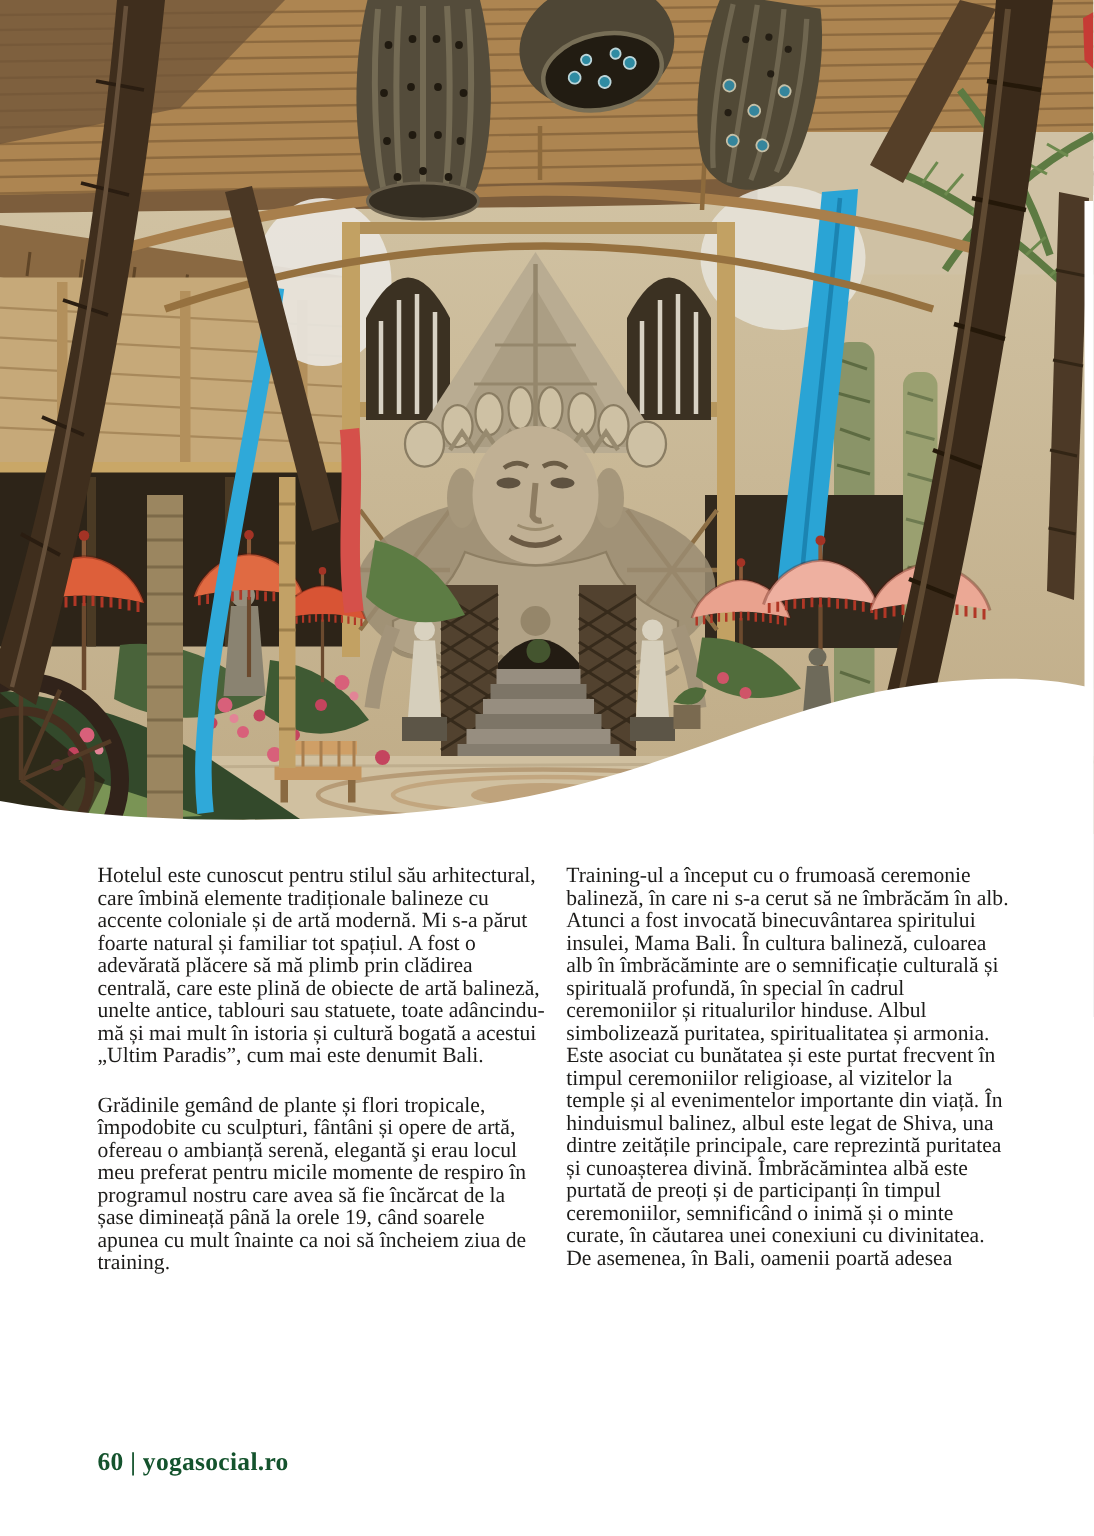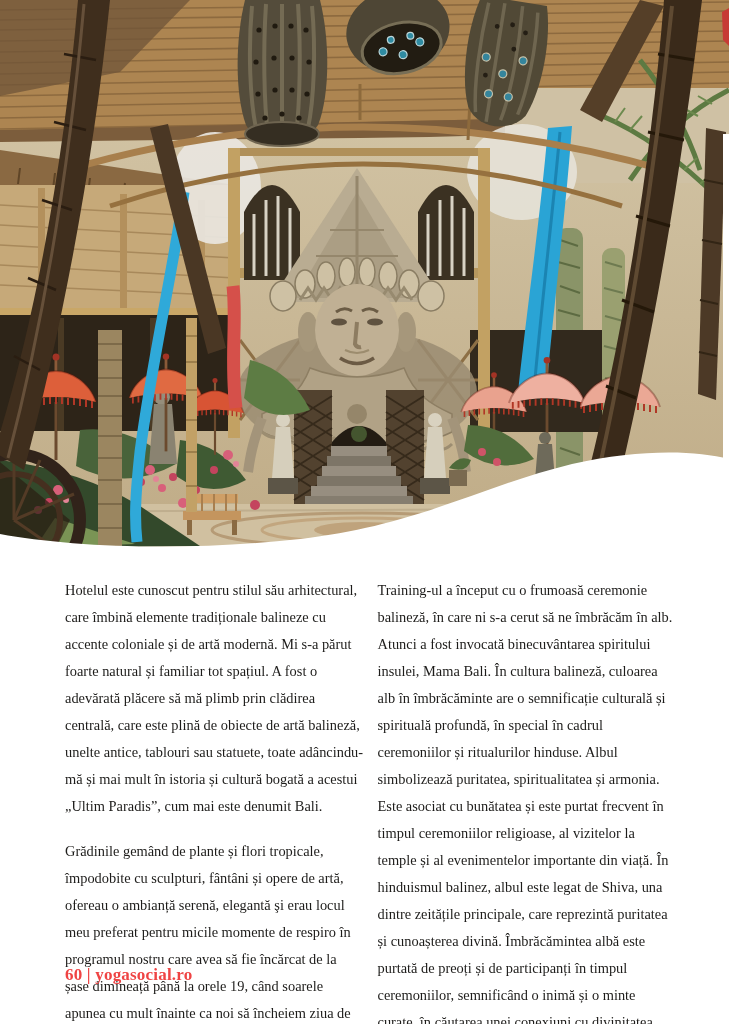--- a/index.html
+++ b/index.html
@@ -11,26 +11,26 @@
   }
   .hero{position:absolute;top:0;left:0;width:729px;height:556px;line-height:0;}
   .hero svg{display:block;}
   .content{
     position:absolute;top:577px;left:65px;width:611px;
     display:flex;gap:14px;
   }
   .col{width:299px;}
   .col p{
     margin:0 0 18px 0;
-    font-size:14.4px;line-height:27px;
+    font-size:14.4px;line-height:15px;
     text-align:left;
   }
   .footer{
     position:absolute;left:65px;top:965px;
-    font-size:17px;font-weight:bold;letter-spacing:.2px;color:#ef4444;
+    font-size:17px;font-weight:bold;letter-spacing:.2px;color:#14532d;
   }
 </style>
 </head>
 <body>
 
 <div class="page">
 
   <figure class="hero" style="margin:0">
     <svg width="729" height="556" viewBox="0 0 729 556">
       <defs>

